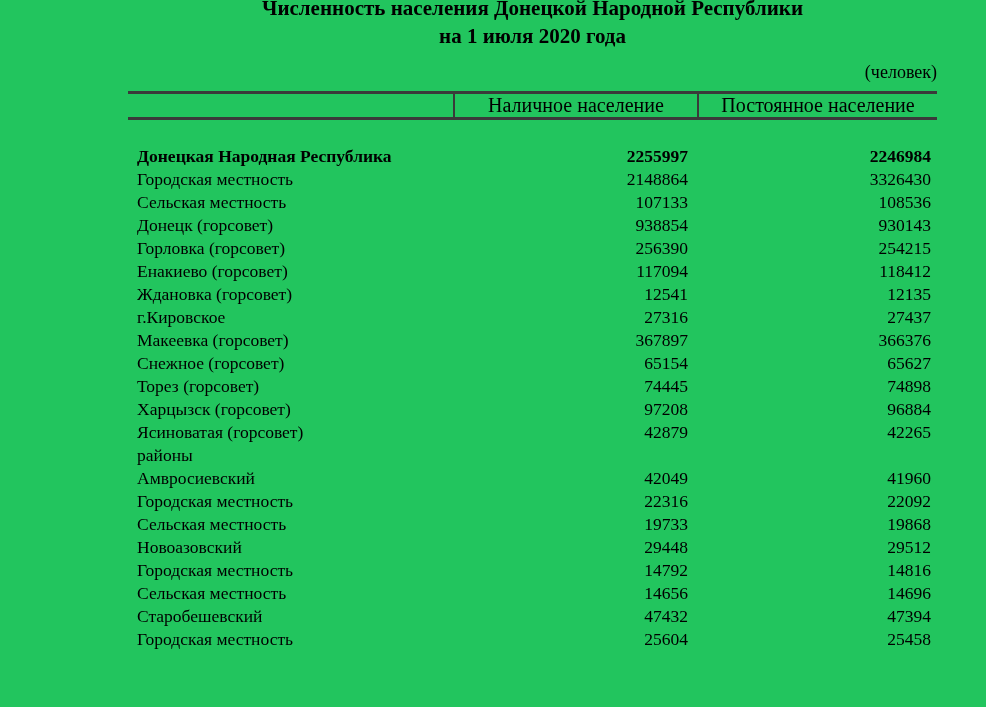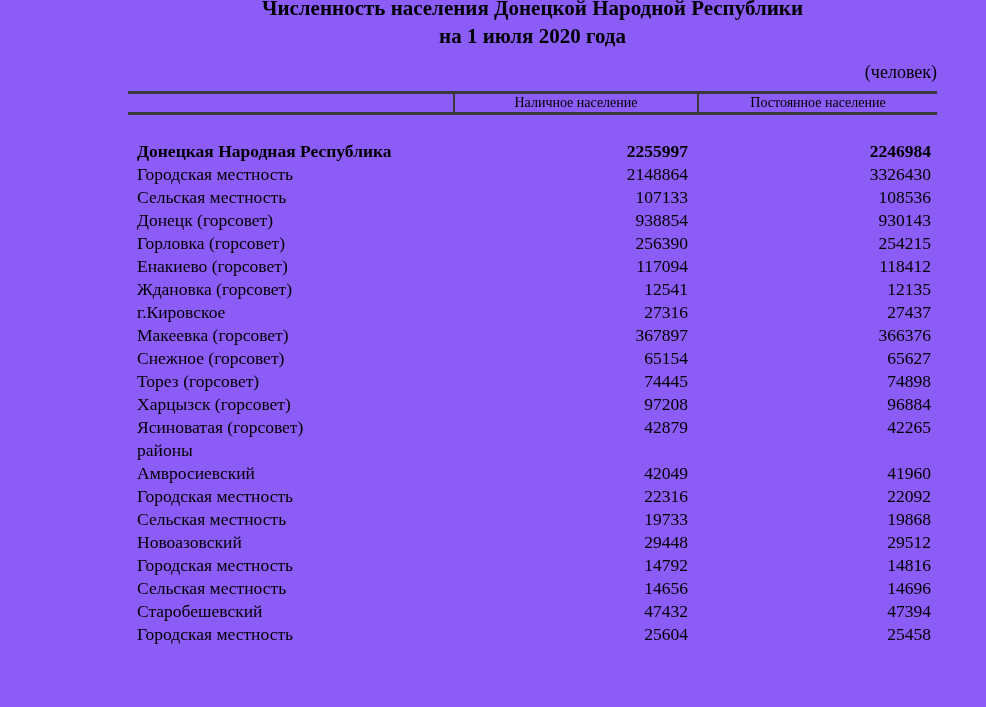--- a/index.html
+++ b/index.html
@@ -2,21 +2,21 @@
 <html><head>
 <meta charset="utf-8">
 <style>
   * { margin: 0; padding: 0; box-sizing: border-box; }
   html, body { background: #ffffff; }
   .page {
     position: relative;
     width: 986px;
     height: 707px;
     overflow: hidden;
-    background: #8b5cf6;
+    background: #22c55e;
     color: #000000;
     font-family: "Liberation Serif", "DejaVu Serif", serif;
   }
   .doc-title {
     position: absolute;
     top: -6px;
     left: 128px;
     width: 809px;
     text-align: center;
     font-weight: bold;
@@ -40,21 +40,21 @@
   }
   col.c1 { width: 326px; }
   col.c2 { width: 244px; }
   col.c3 { width: 239px; }
   thead td {
     border-top: 3px solid #3a3a3a;
     border-bottom: 3px solid #3a3a3a;
     height: 21px;
     text-align: center;
     vertical-align: middle;
-    font-size: 14px;
+    font-size: 20px;
     padding: 0;
   }
   thead td + td { border-left: 2px solid #3a3a3a; }
   tr.spacer-row td { height: 26px; border: none; }
   tbody td {
     height: 23px;
     font-size: 17.5px;
     vertical-align: middle;
     padding: 0;
     white-space: nowrap;

